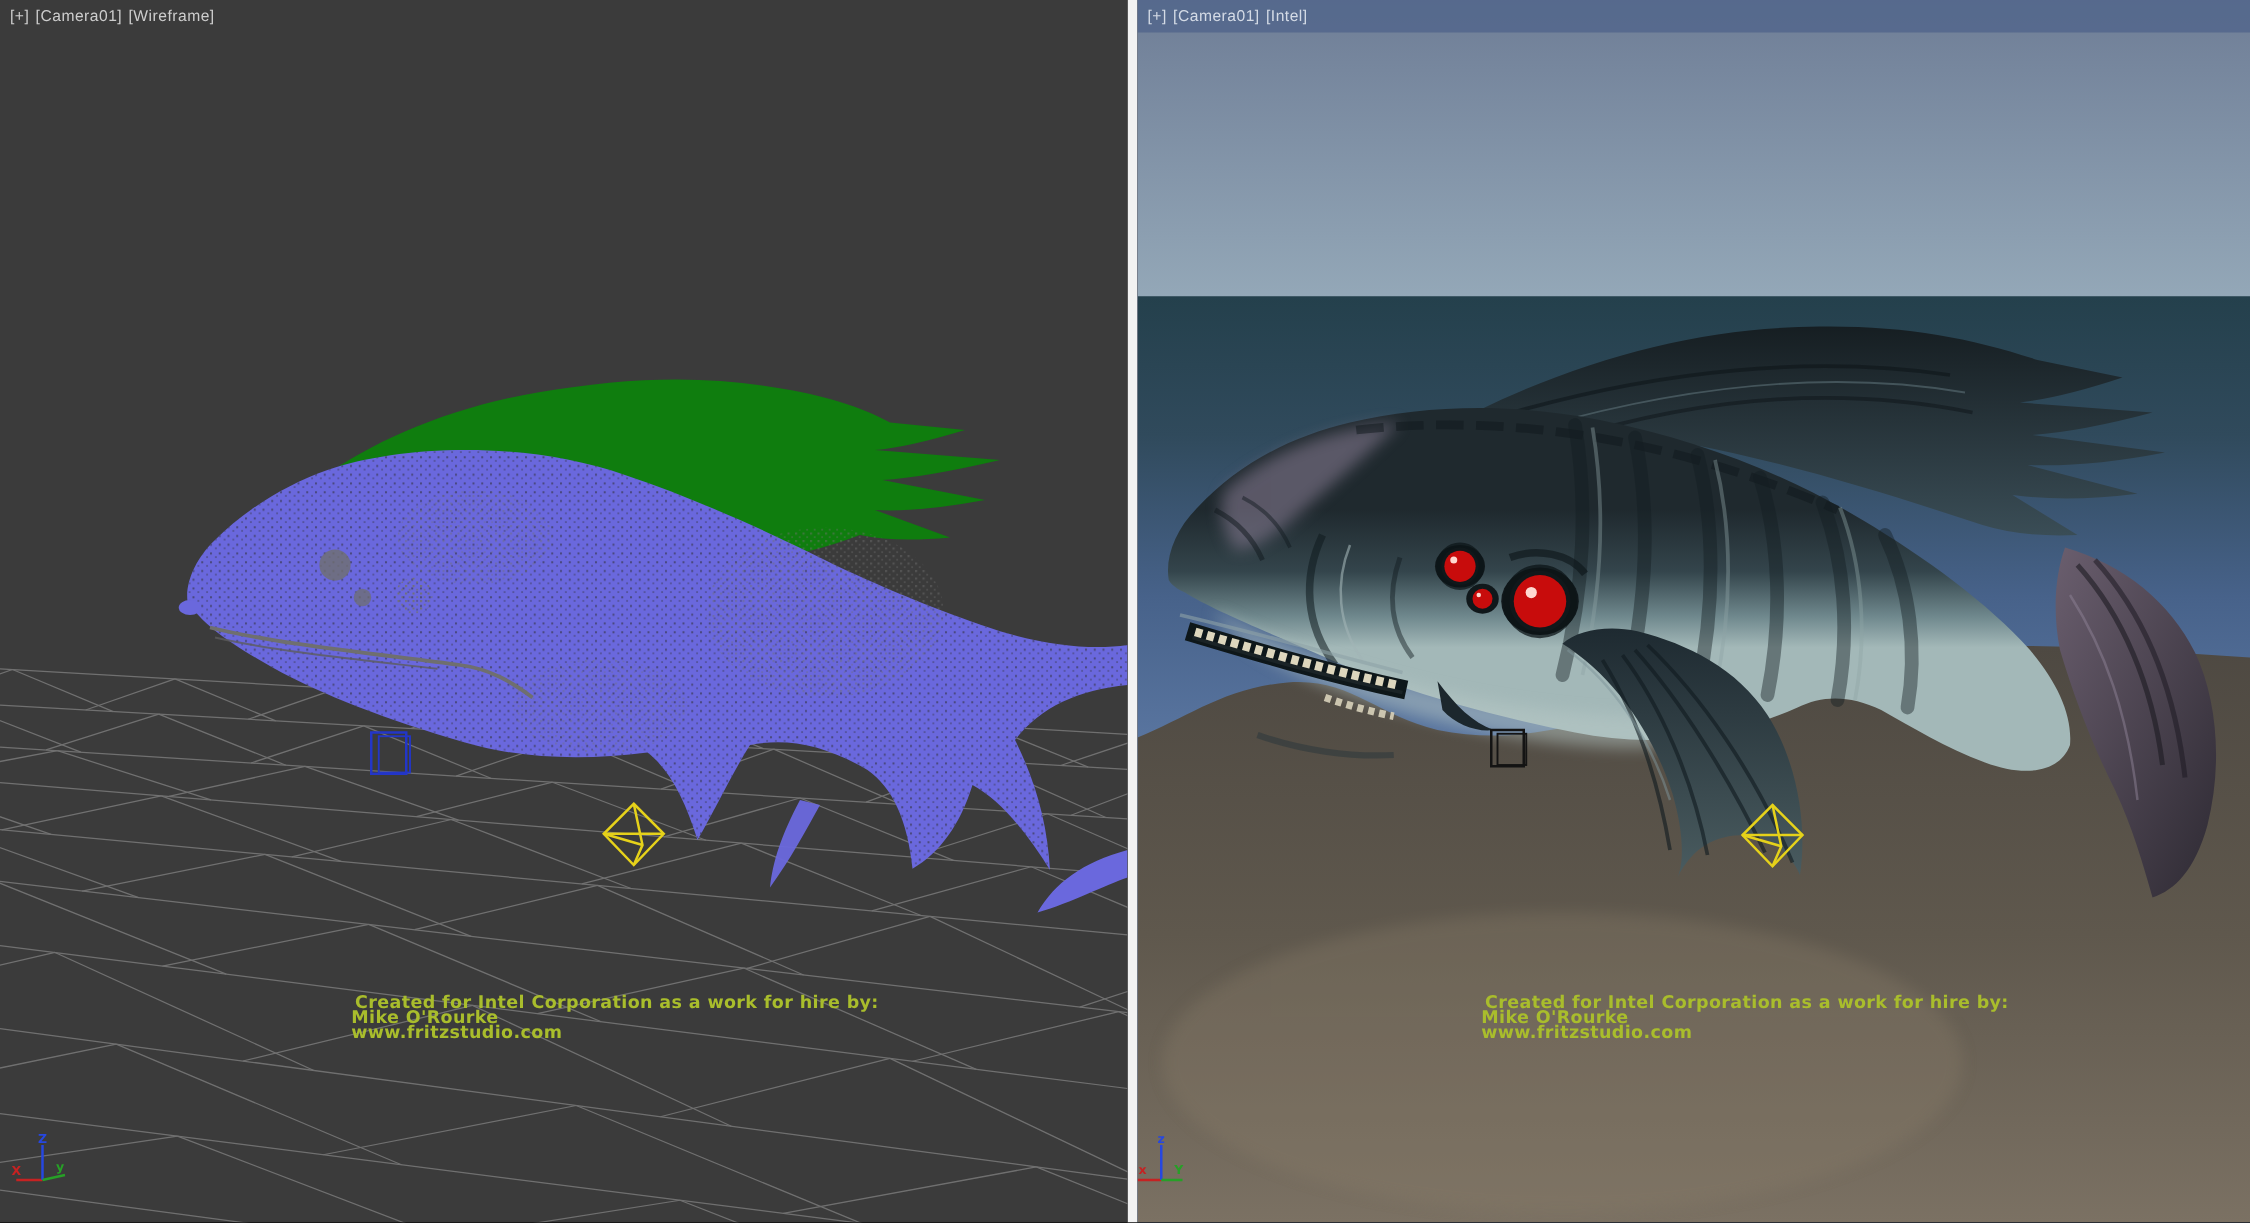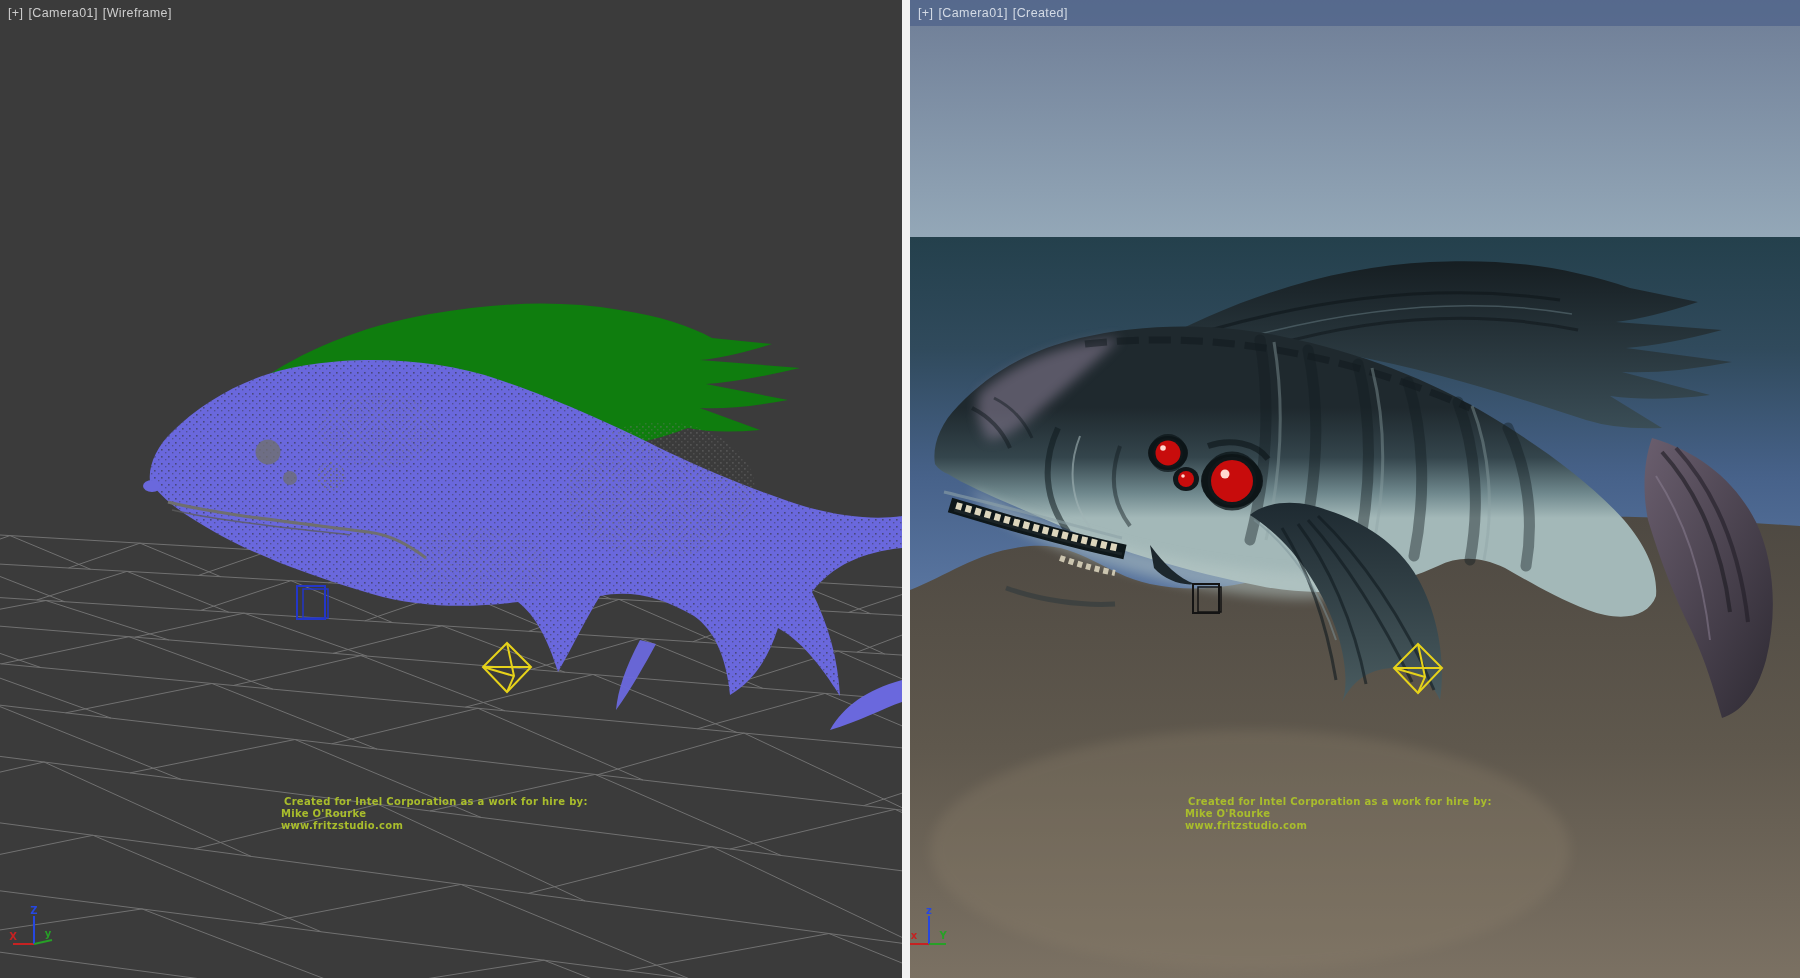--- a/index.html
+++ b/index.html
@@ -9,21 +9,21 @@
   .vp-left{width:902px;background:#3b3b3b;}
   .divider{width:8px;background:#f2f2f2;}
   .vp-right{width:890px;background:#6e7d96;}
   svg.scene{position:absolute;left:0;top:0;display:block;}
   .vp-label{position:absolute;top:6px;left:8px;display:flex;gap:5px;
             font-size:12.5px;letter-spacing:.4px;color:#cdcdcd;z-index:5;}
   .vp-right .vp-label{color:#d4dbe6;}
   .vp-label span{cursor:default;}
   .label-bar{position:absolute;top:0;left:0;width:100%;height:26px;
              background:#50648a;opacity:.78;z-index:4;}
-  .watermark{position:absolute;z-index:6;color:#a9bd2c;font-size:10px;font-weight:bold;
+  .watermark{position:absolute;z-index:6;color:#a9bd2c;font-size:14px;font-weight:bold;
              line-height:12px;letter-spacing:.3px;font-family:"DejaVu Sans",sans-serif;}
   .vp-left .watermark{left:281px;top:796px;}
   .vp-right .watermark{left:275px;top:796px;}
   .wm-l1{padding-left:3px;}
   .gizmo{position:absolute;left:0;top:906px;z-index:6;}
   .gizmo text{font-size:10px;font-weight:bold;font-family:"DejaVu Sans",sans-serif;}
 </style>
 </head>
 <body>
 
@@ -366,21 +366,21 @@
         <polyline points="508,644 515,677 508,693"></polyline>
         <line x1="484" y1="668" x2="515" y2="677"></line>
       </g>
     </svg>
 
     <div class="label-bar"></div>
 
     <div class="vp-label">
       <span>[+]</span>
       <span>[Camera01]</span>
-      <span>[Created]</span>
+      <span>[Intel]</span>
     </div>
 
     <div class="watermark">
       <div class="wm-l1">Created for Intel Corporation as a work for hire by:</div>
       <div>Mike O'Rourke</div>
       <div>www.fritzstudio.com</div>
     </div>
 
     <svg class="gizmo" width="70" height="70">
       <line x1="0" y1="38" x2="19" y2="38" stroke-width="2" stroke="#c62222"></line>

